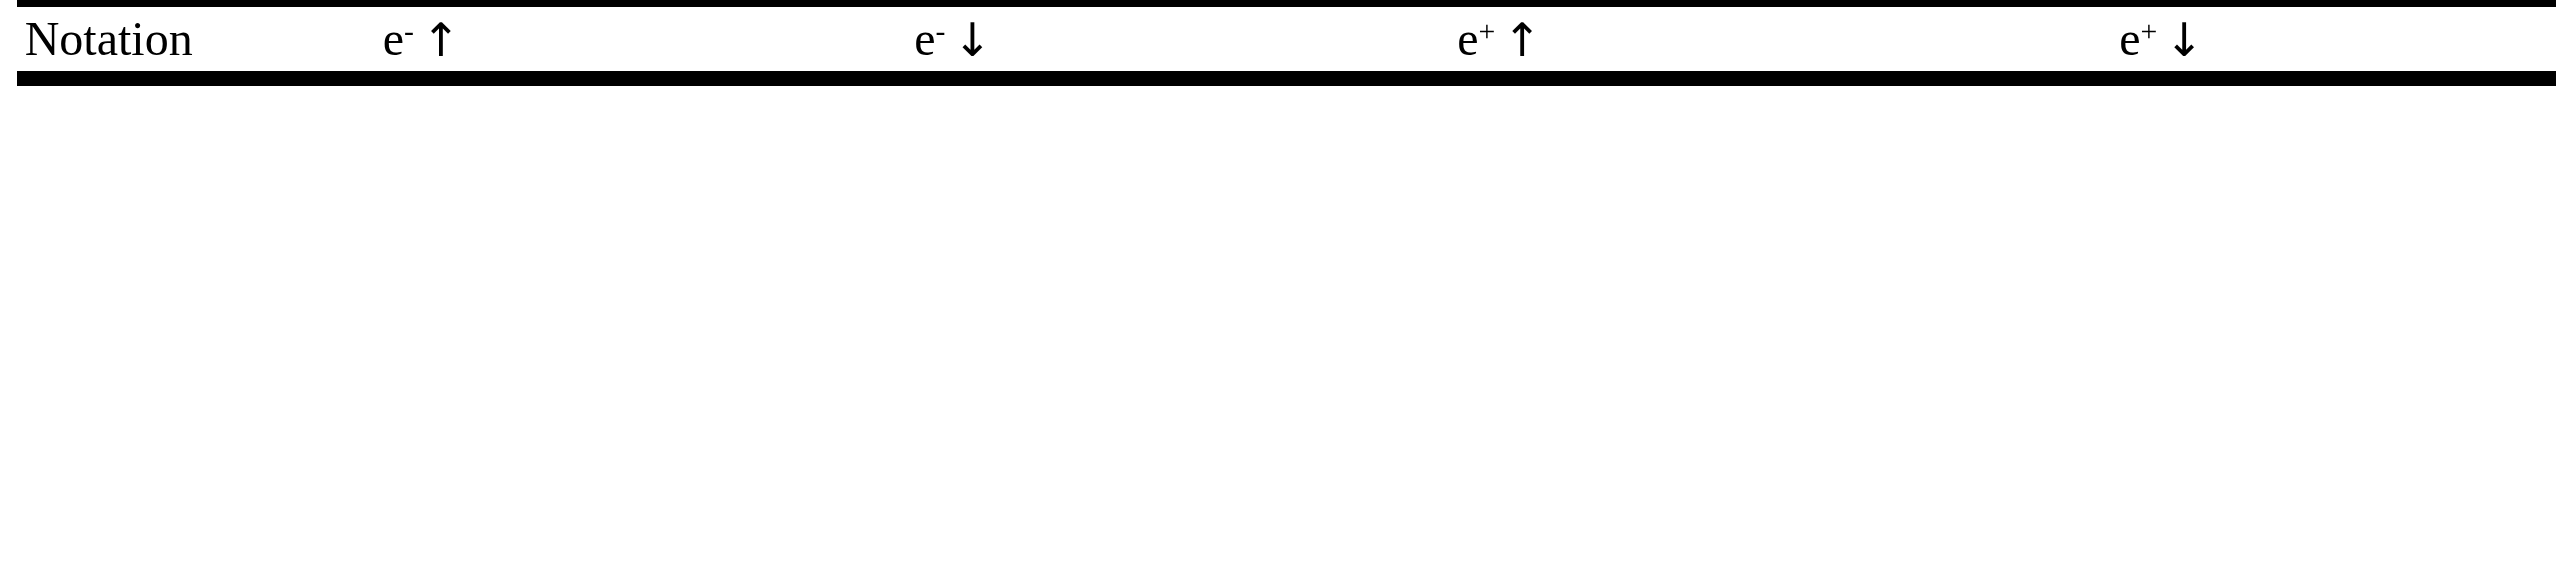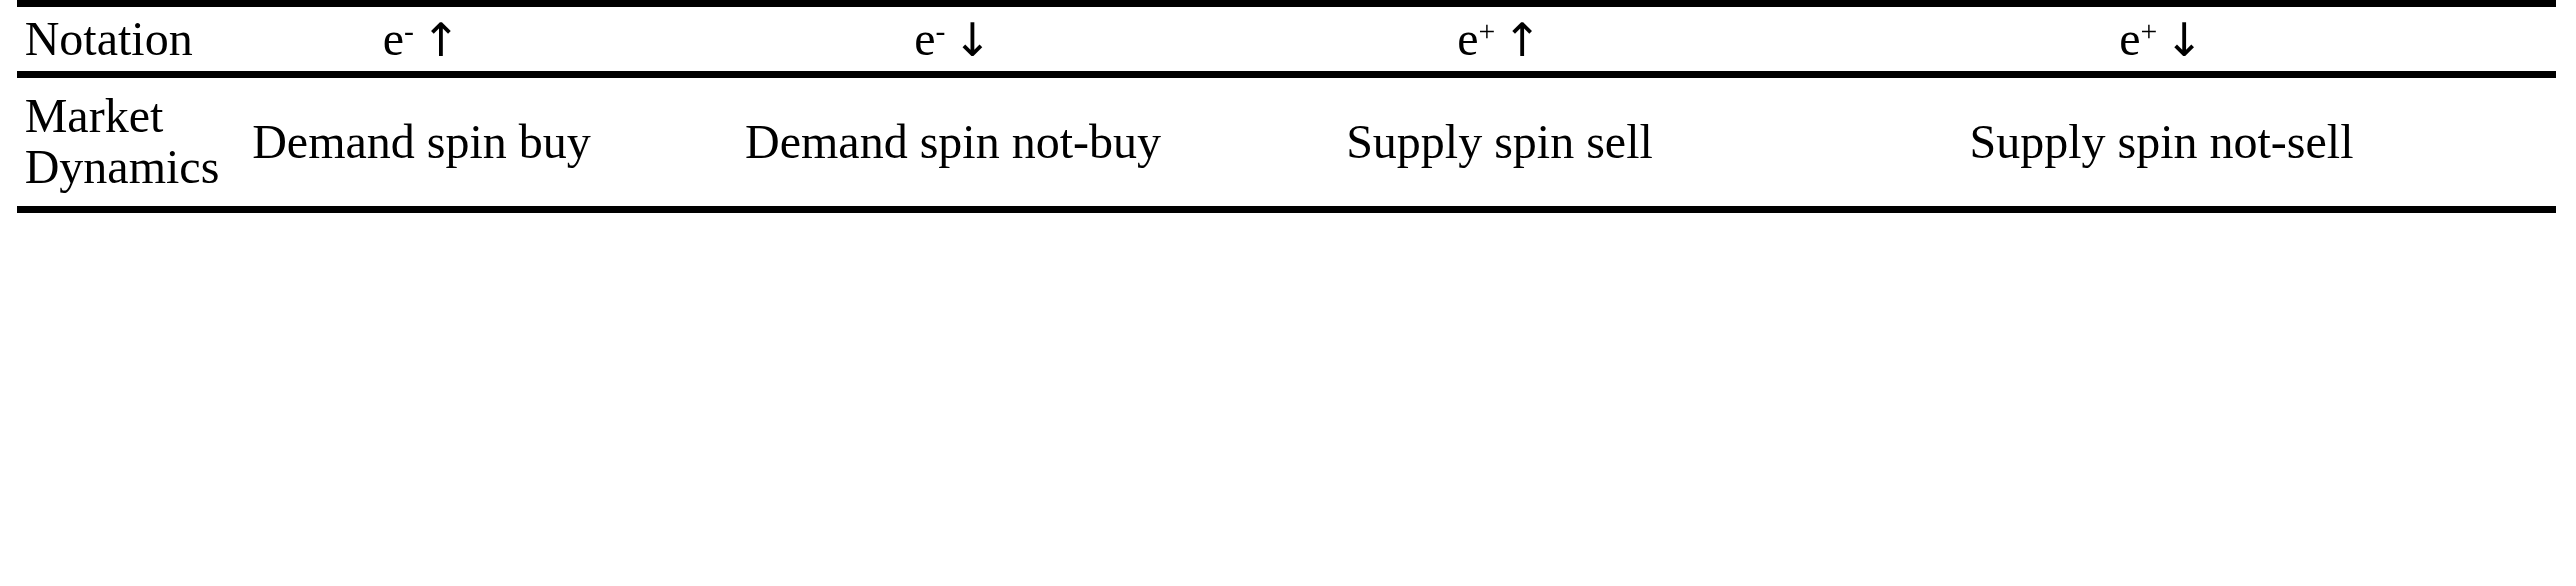--- a/index.html
+++ b/index.html
@@ -137,37 +137,20 @@
         </td>
       </tr>
 
 
       <tr class="rule-row">
         <td colspan="5">
           <span class="rule rule-mid"></span>
         </td>
       </tr>
 
-      <tr class="row-body">
-        <td>
-          <span class="cell-inner">Market Dynamics</span>
-        </td>
-        <td>
-          <span class="cell-inner">Demand spin buy</span>
-        </td>
-        <td>
-          <span class="cell-inner">Demand spin not-buy</span>
-        </td>
-        <td>
-          <span class="cell-inner">Supply spin sell</span>
-        </td>
-        <td>
-          <span class="cell-inner">Supply spin not-sell</span>
-        </td>
-      </tr>
 
       <tr class="rule-row">
         <td colspan="5">
           <span class="rule rule-mid"></span>
         </td>
       </tr>
 
 
     </tbody>
   </table>

